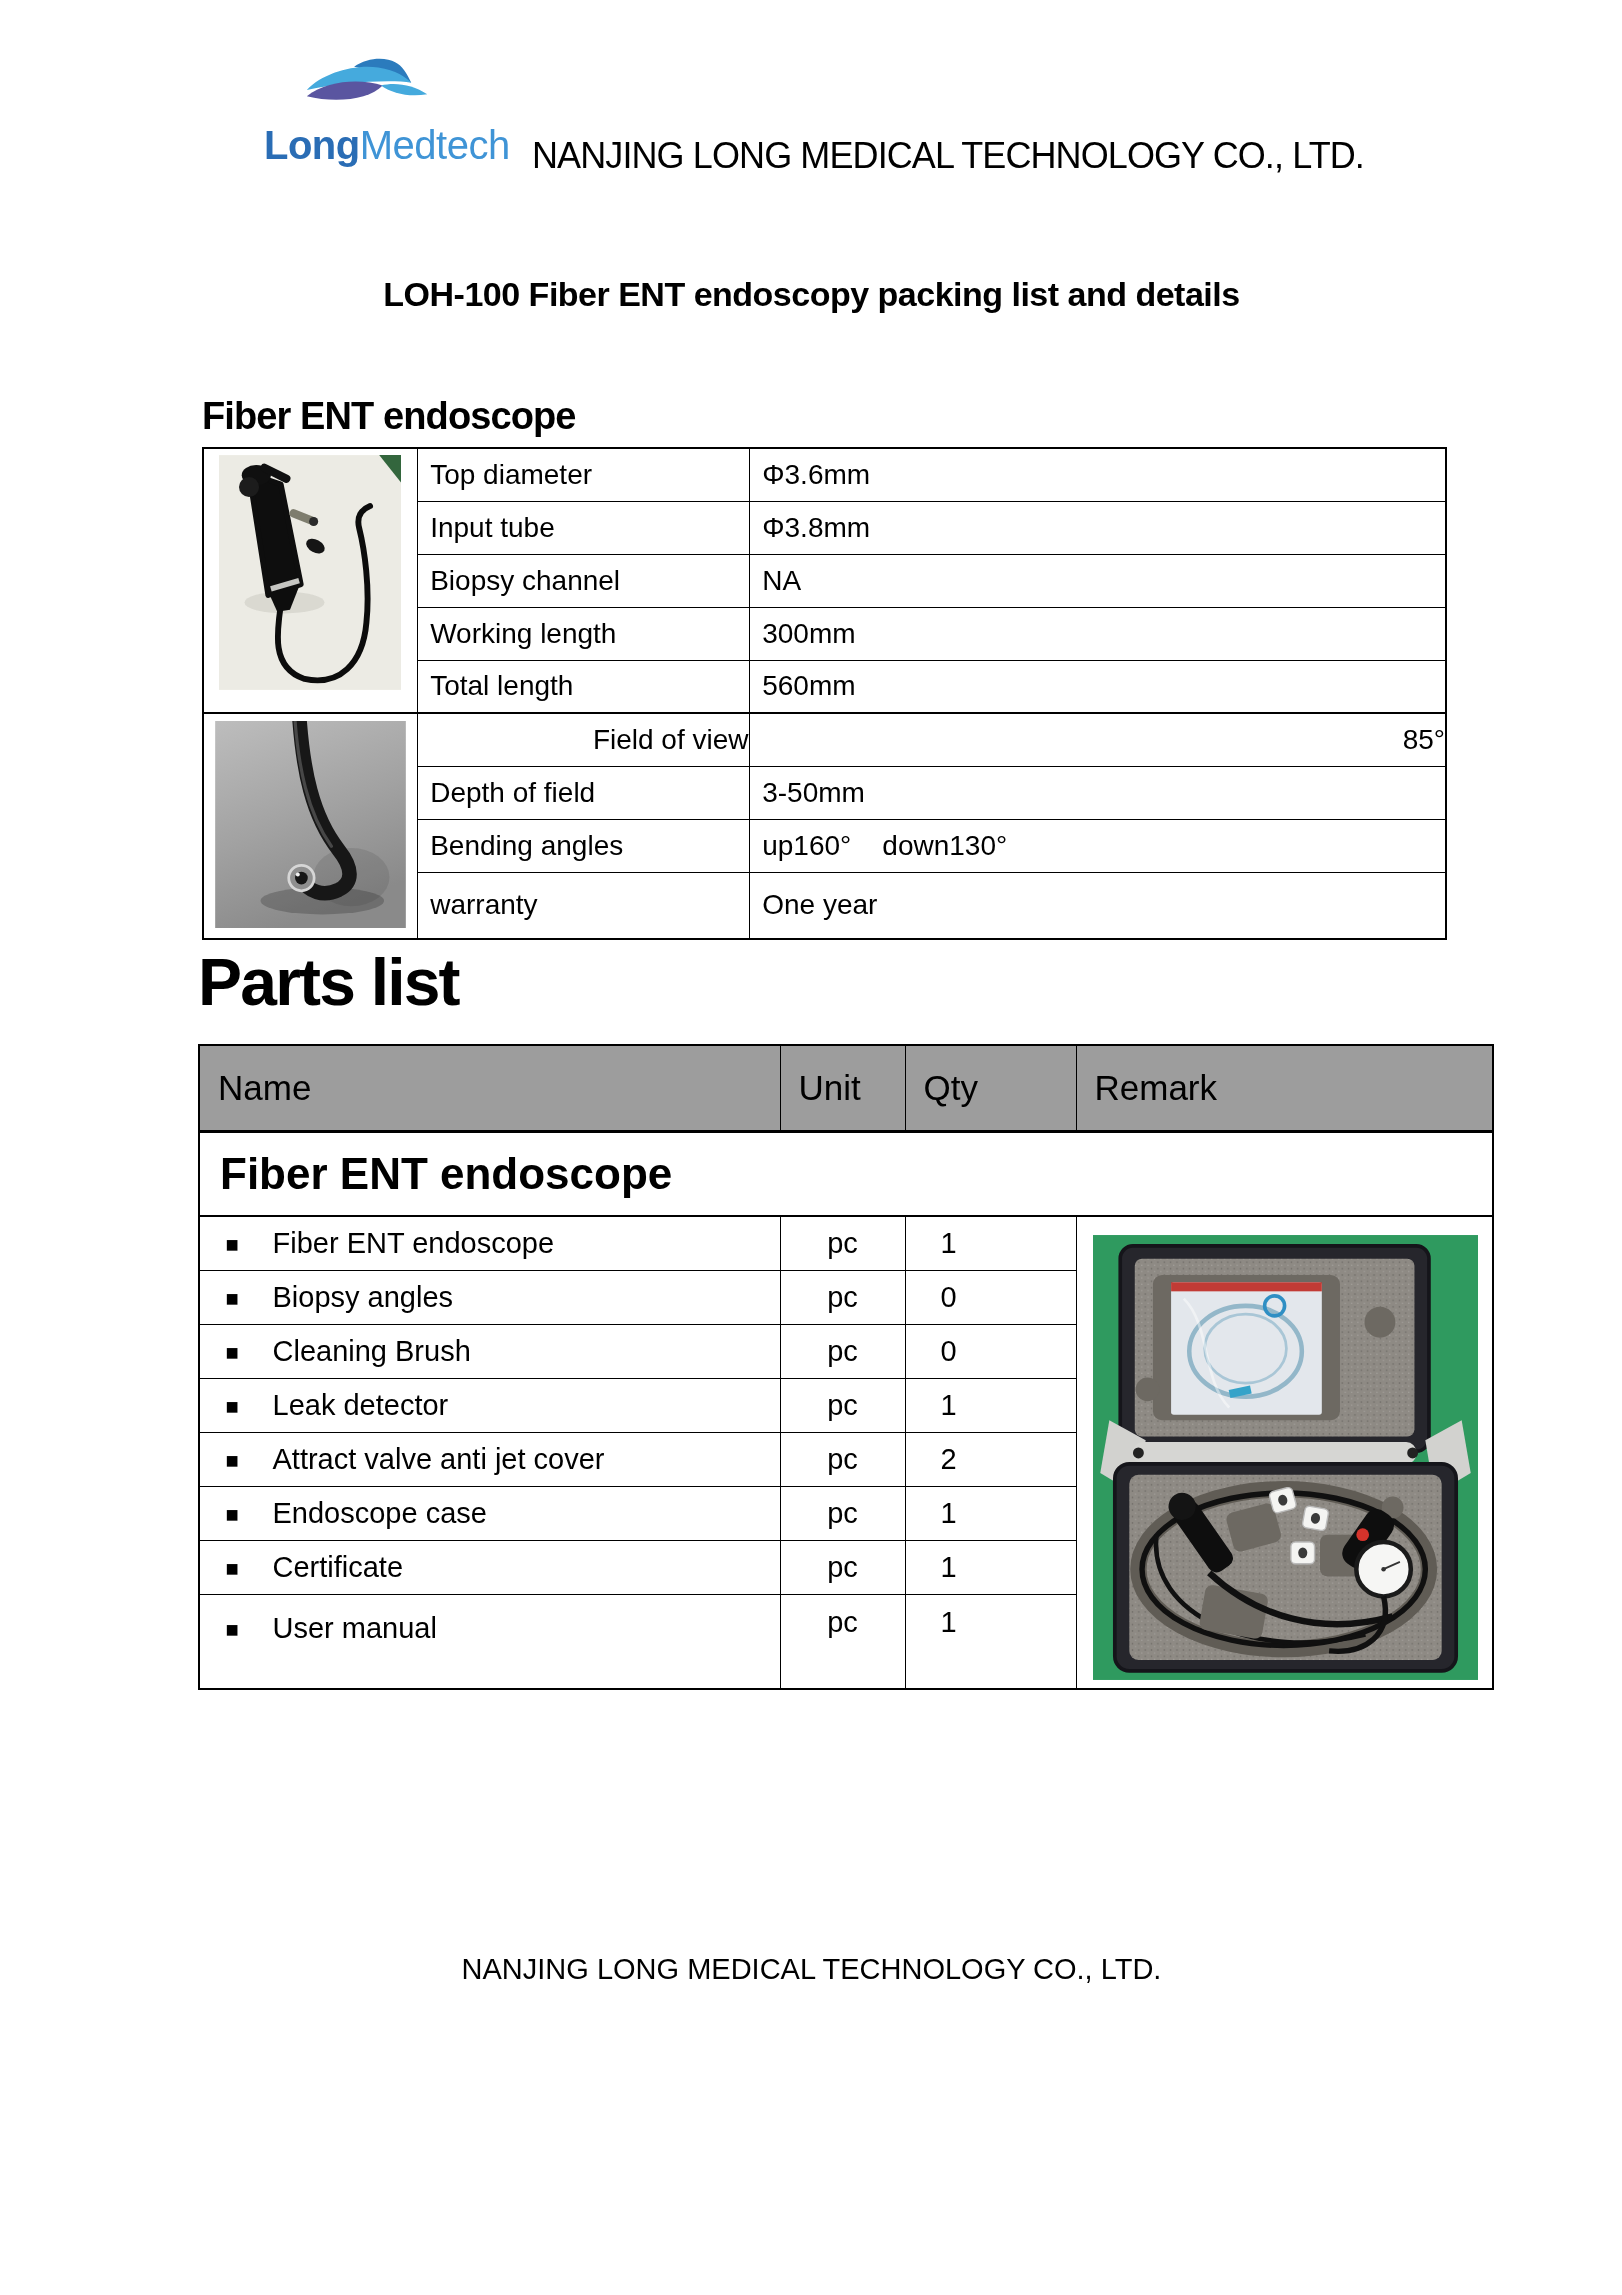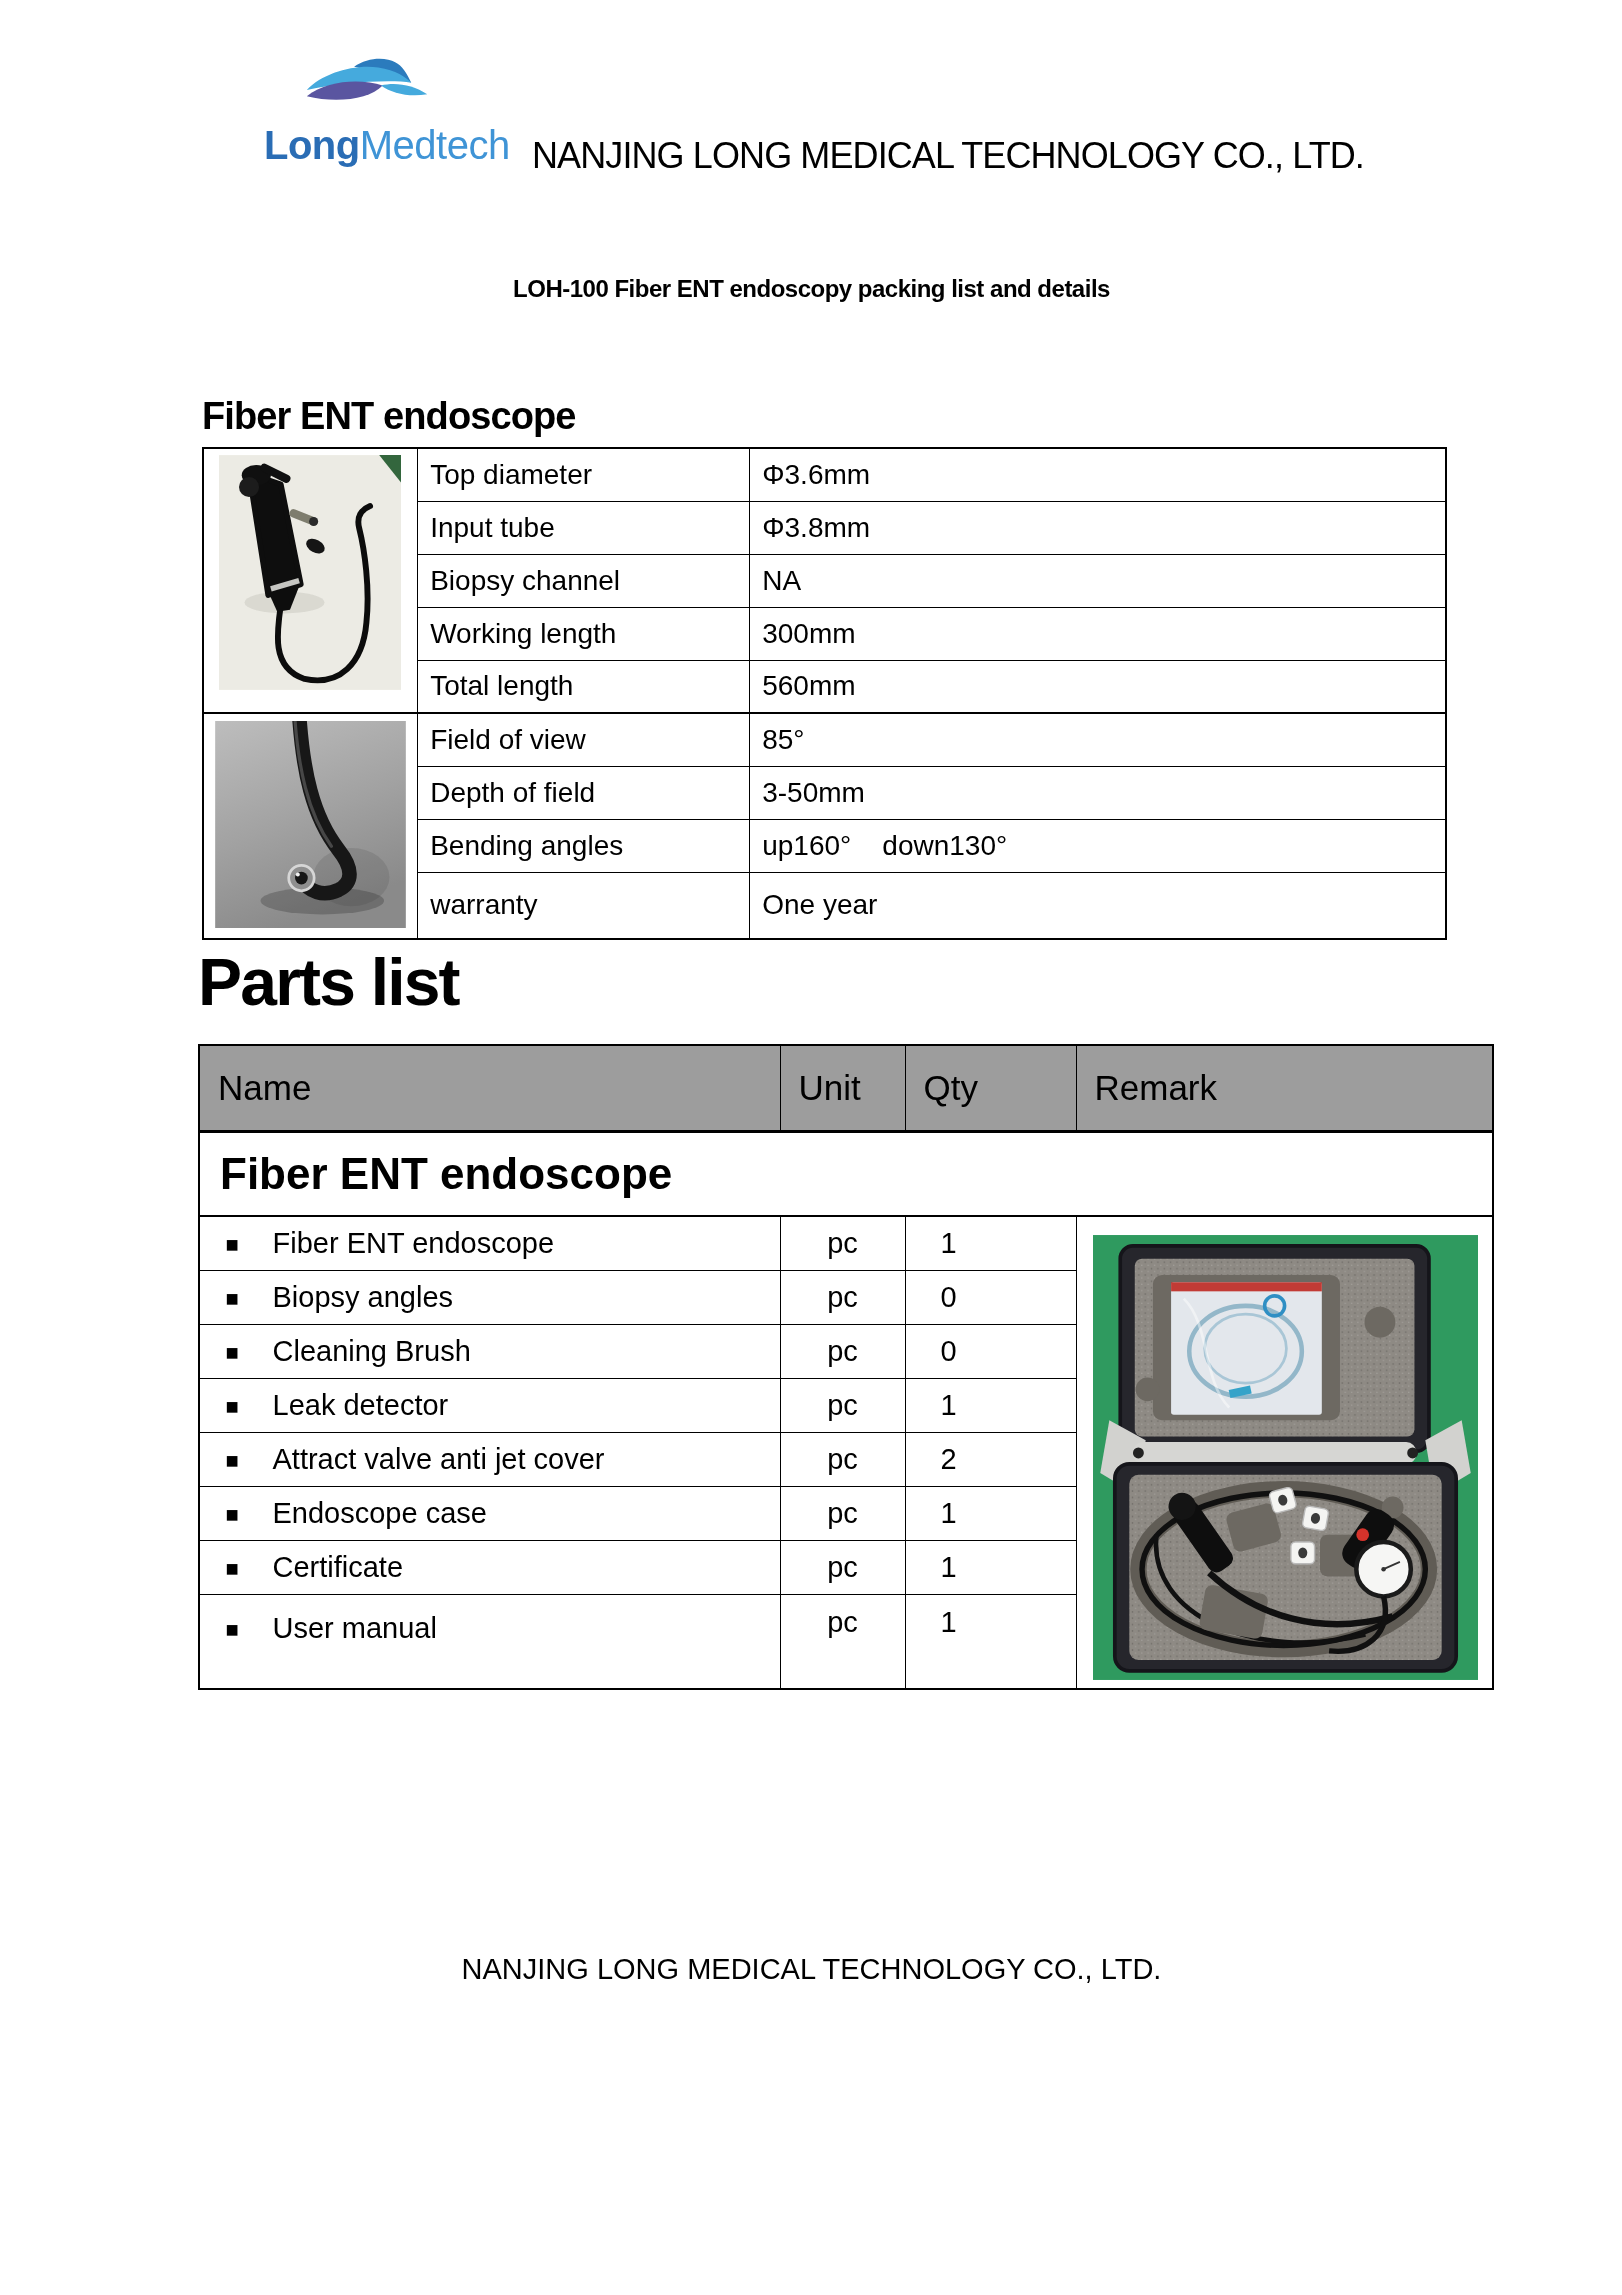--- a/index.html
+++ b/index.html
@@ -14,30 +14,30 @@
 
   
   .logo{position:absolute;left:264px;top:49px;width:236px;}
   .logo svg{display:block;width:127px;height:58px;margin:7.3px 0 0 40px;}
   .wordmark{margin-top:9px;font-size:40px;letter-spacing:-0.5px;white-space:nowrap;}
   .wordmark .b{font-weight:bold;color:#2a6db5;}
   .wordmark .l{color:#3f94d6;font-weight:normal;}
   .company{position:absolute;left:532px;top:135px;font-size:36px;letter-spacing:-0.9px;white-space:nowrap;}
 
   .doc-title{position:absolute;left:0;width:100%;top:275px;text-align:center;
-    font-size:24px;font-weight:bold;letter-spacing:-0.5px;}
+    font-size:34px;font-weight:bold;letter-spacing:-0.5px;}
 
   .spec-heading{position:absolute;left:202px;top:395px;font-size:38px;font-weight:bold;letter-spacing:-0.9px;}
 
   
   .spec-table{position:absolute;left:202px;top:447px;width:1243px;
     border-collapse:collapse;table-layout:fixed;border:2.7px solid #000;}
   .spec-table td{border:1.8px solid #000;font-size:28px;vertical-align:middle;padding:0 0 0 12.7px;}
   .spec-table td.photo-cell{padding:0;text-align:center;vertical-align:top;}
-  .spec-table tr.sep td{border-top:2.7px solid #000;}
+  .spec-table tr.sep td{border-top:2.7px solid #000;text-align:right;}
   .spec-table .val{white-space:pre-wrap;}
   .ph1{display:block;margin:5.5px auto 0;width:182px;height:235px;}
   .ph2{display:block;margin:7.3px auto 0;width:191px;height:207px;}
 
   .parts-heading{position:absolute;left:198px;top:944px;font-size:66px;font-weight:bold;letter-spacing:-1.8px;}
 
   
   .parts-table{position:absolute;left:198px;top:1044px;width:1295px;
     border-collapse:collapse;table-layout:fixed;border:2.7px solid #000;}
   .parts-table th{background:#9d9d9d;font-size:35px;font-weight:normal;text-align:left;

